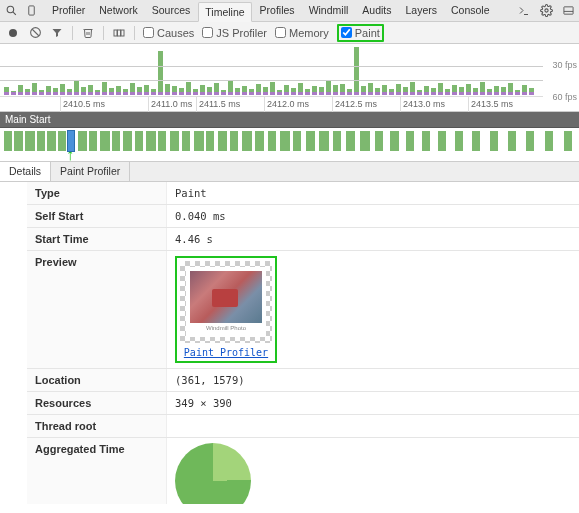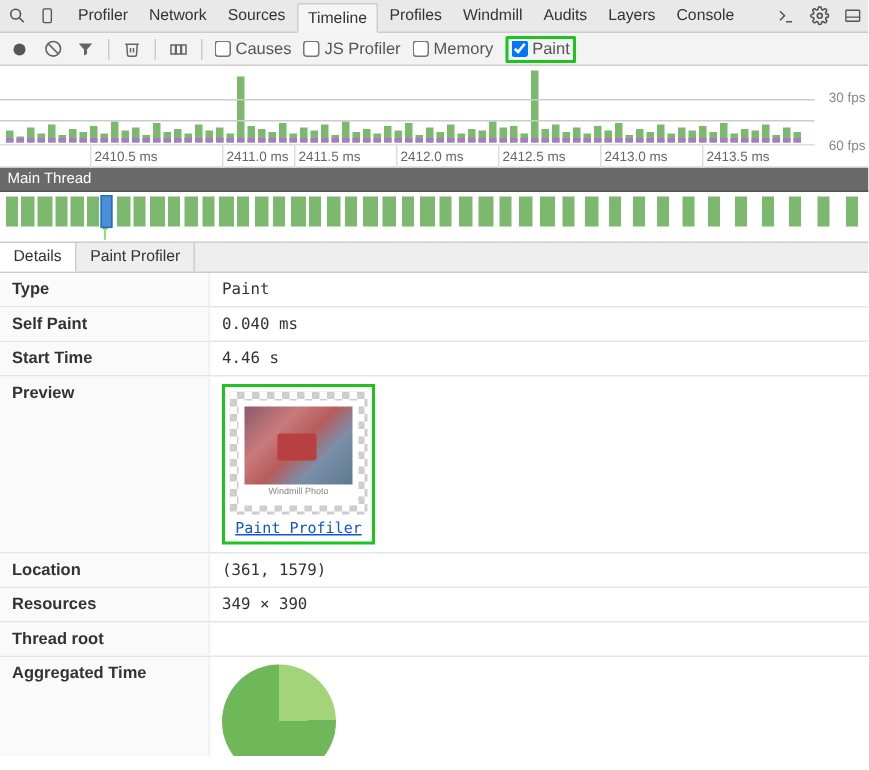--- a/index.html
+++ b/index.html
@@ -37,21 +37,21 @@
 .mt .seg { position: absolute; top: 3px; height: 20px; background: #7db86f; }
 .mt .sel { position: absolute; top: 2px; height: 22px; background: #4a90d9; border: 1px solid #2a6db0; }
 .mt .arrow { position: absolute; bottom: -3px; color: #1ec41e; font-size: 16px; font-weight: bold; }
 
 
 .dtabs { display: flex; background: #eee; border-bottom: 1px solid #ccc; height: 20px; }
 .dtab { padding: 3px 9px; font-size: 10.5px; border-right: 1px solid #ccc; cursor: pointer; }
 .dtab.act { background: #fff; }
 
 
-.details { overflow: auto; height: 322px; }
+.details { overflow: auto; height: 322px; padding-left: 27px; }
 .row { display: flex; border-bottom: 1px solid #e5e5e5; }
 .row .k { width: 140px; padding: 5px 8px; font-weight: bold; font-size: 11px; background: #fafafa; border-right: 1px solid #eee; }
 .row .v { flex: 1; padding: 5px 8px; font-family: Menlo, monospace; font-size: 10.5px; }
 .link { color: #1155cc; text-decoration: underline; cursor: pointer; }
 
 
 .preview-wrap { display: inline-block; border: 2px solid #1ec41e; padding: 3px; }
 .checker { background-image: linear-gradient(45deg,#ccc 25%,transparent 25%),linear-gradient(-45deg,#ccc 25%,transparent 25%),linear-gradient(45deg,transparent 75%,#ccc 75%),linear-gradient(-45deg,transparent 75%,#ccc 75%); background-size: 10px 10px; background-position: 0 0,0 5px,5px -5px,-5px 0; padding: 6px; width: 92px; }
 .thumb { width: 80px; height: 70px; background: #fff; padding: 4px; }
 .thumb .img { width: 100%; height: 52px; background: linear-gradient(135deg,#8b5a6b 0%,#c97b7b 30%,#b85c5c 50%,#7a8fa8 70%,#5a7a8f 100%); position: relative; }
@@ -406,21 +406,21 @@
       <div class="tick" style="left: 60px;">2410.5 ms</div>
       <div class="tick" style="left: 128px; margin-left: 20px;">2411.0 ms</div>
       <div class="tick" style="left: 196px;">2411.5 ms</div>
       <div class="tick" style="left: 264px;">2412.0 ms</div>
       <div class="tick" style="left: 332px;">2412.5 ms</div>
       <div class="tick" style="left: 400px;">2413.0 ms</div>
       <div class="tick" style="left: 468px;">2413.5 ms</div>
     </div>
 </div>
 
-<div class="mt-label">Main Thread</div>
+<div class="mt-label">Main Start</div>
 <div class="mt" id="mtstrip">
   <div class="arrow" style="left:66px">↑</div>
 <div class="seg" style="left: 4px; width: 8px;"></div>
     <div class="seg" style="left: 14px; width: 9px;"></div>
     <div class="seg" style="left: 25px; width: 10px;"></div>
     <div class="seg" style="left: 37px; width: 8px;"></div>
     <div class="seg" style="left: 47px; width: 9px;"></div>
     <div class="seg" style="left: 58px; width: 8px;"></div>
     <div class="seg" style="left: 78px; width: 9px;"></div>
     <div class="seg" style="left: 89px; width: 8px;"></div>
@@ -465,21 +465,21 @@
   <div class="dtab act">Details</div>
   <div class="dtab">Paint Profiler</div>
 </div>
 
 <div class="details">
   <div class="row">
       <div class="k">Type</div>
       <div class="v">Paint</div>
     </div>
   <div class="row">
-      <div class="k">Self Paint</div>
+      <div class="k">Self Start</div>
       <div class="v">0.040 ms</div>
     </div>
   <div class="row">
       <div class="k">Start Time</div>
       <div class="v">4.46 s</div>
     </div>
   <div class="row">
     <div class="k">Preview</div>
     <div class="v">
       <div class="preview-wrap">

